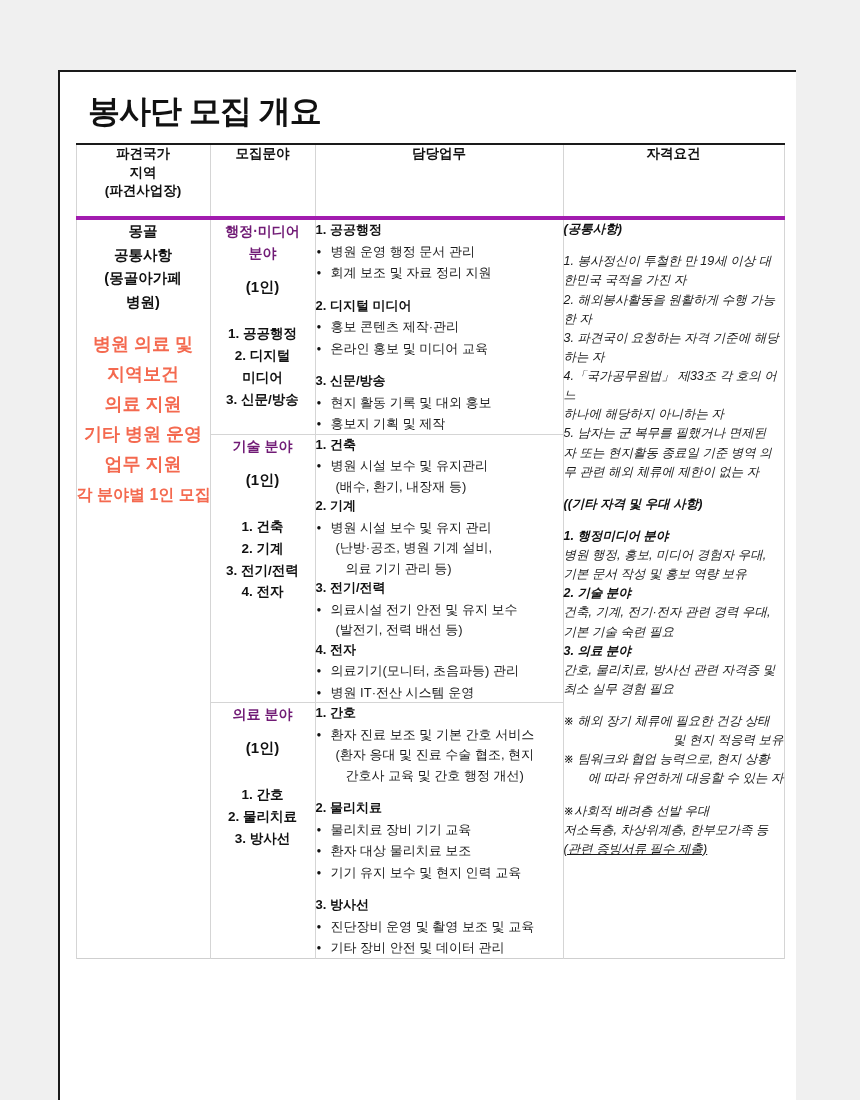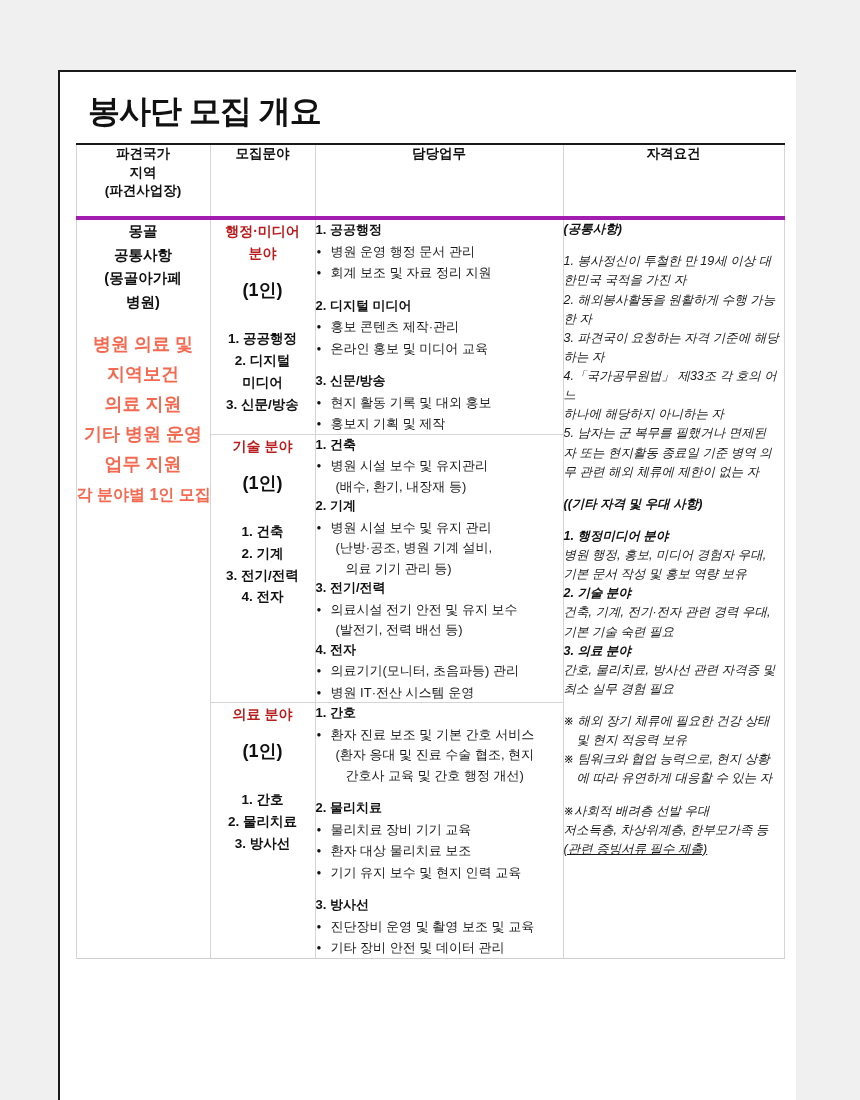--- a/index.html
+++ b/index.html
@@ -98,25 +98,25 @@
   td.cell-field {
     text-align: center;
     vertical-align: middle;
     padding: 10px 3px;
     border-top: 1px solid #d5d5d5;
   }
   td.cell-field.first { border-top: none; }
   .field-title {
     font-size: 14px;
     font-weight: 700;
-    color: #b91c1c;
+    color: #701a75;
     line-height: 1.58;
   }
   .field-count {
-    font-size: 18px;
+    font-size: 15px;
     font-weight: 700;
     color: #111;
     margin-top: 14px;
   }
   .field-list {
     margin-top: 26px;
     font-size: 13.5px;
     font-weight: 700;
     color: #111;
     line-height: 1.62;
@@ -168,21 +168,21 @@
     vertical-align: top;
     font-style: italic;
   }
   .q-line {
     font-size: 12.5px;
     color: #1a1a1a;
     line-height: 1.53;
     margin: 0;
   }
   .q-line.b { font-weight: 700; color: #111; }
-  .q-line.ind { padding-left: 13px; }
+  .q-line.ind { padding-left: 13px; text-align: right; }
   .q-line.u { text-decoration: underline; }
   .q-gap { height: 13px; }
 </style>
 </head>
 <body>
 
 <div id="page-wrap">
   <div class="doc-page">
 
     <div class="doc-title">봉사단 모집 개요</div>

